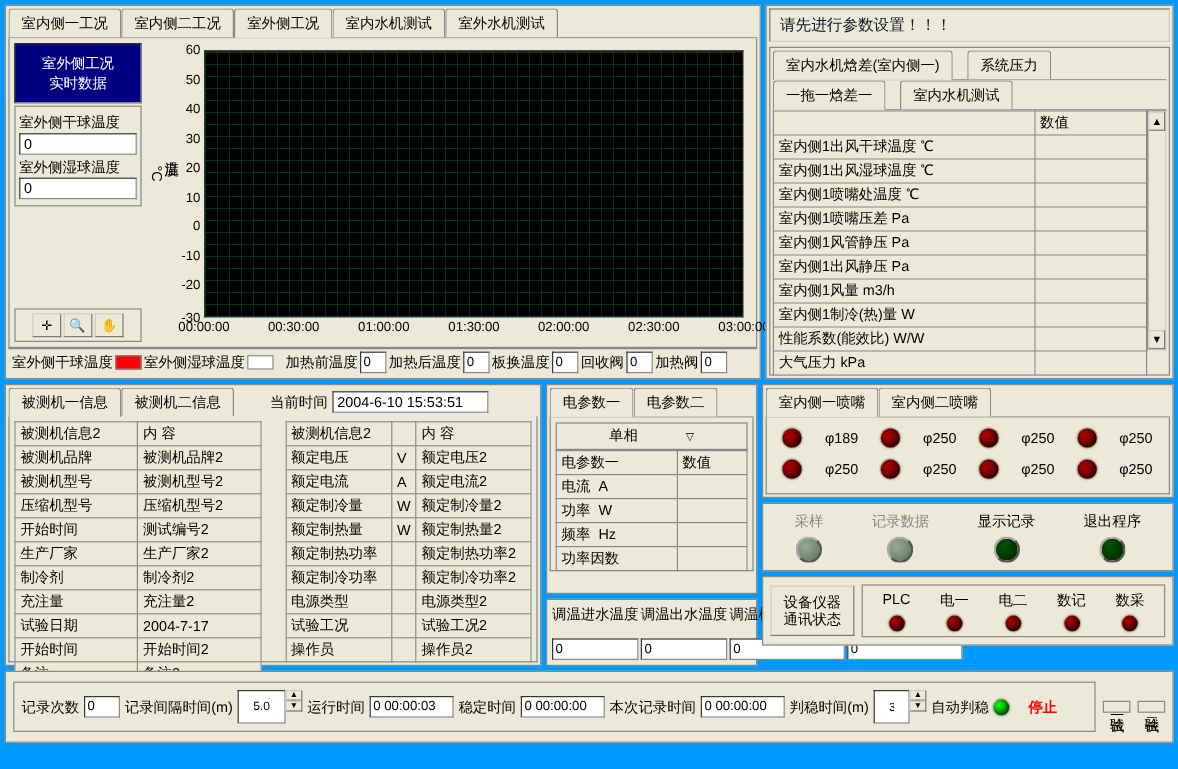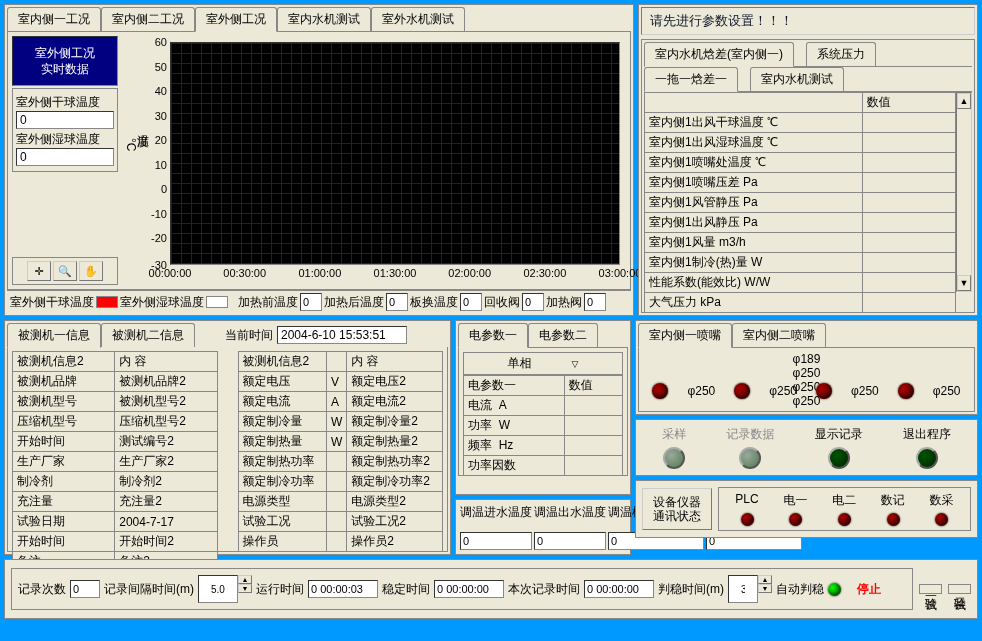--- a/index.html
+++ b/index.html
@@ -367,21 +367,21 @@
     </div>
   </div>
 
   <div style="flex:1; display:flex; flex-direction:column; gap:4px;">
     <div class="panel">
       <div class="tab-row">
         <div class="tab active">室内侧一喷嘴</div>
         <div class="tab">室内侧二喷嘴</div>
       </div>
       <div class="panel-body" style="height:64px;">
-        <div style="display:flex; justify-content:space-around; align-items:center; height:26px;flex-direction:column;">
+        <div style="display:flex; justify-content:space-around; align-items:center; height:26px;">
           <span class="led dark-red"></span>
             <span class="small-label">φ189</span>
           <span class="led dark-red"></span>
             <span class="small-label">φ250</span>
           <span class="led dark-red"></span>
             <span class="small-label">φ250</span>
           <span class="led dark-red"></span>
             <span class="small-label">φ250</span>
         </div>
         <div style="display:flex; justify-content:space-around; align-items:center; height:26px;">

